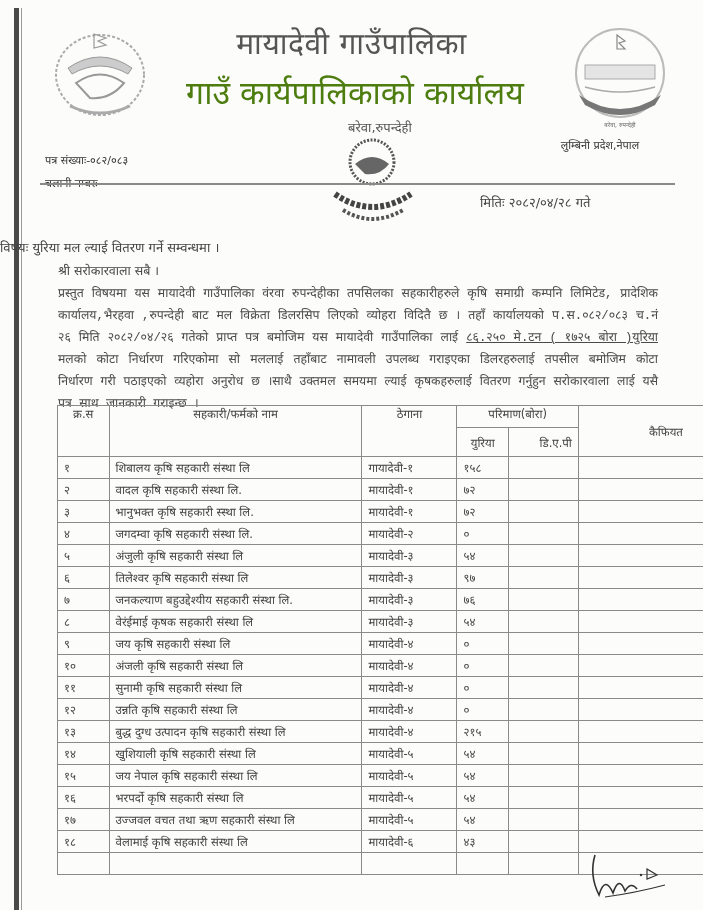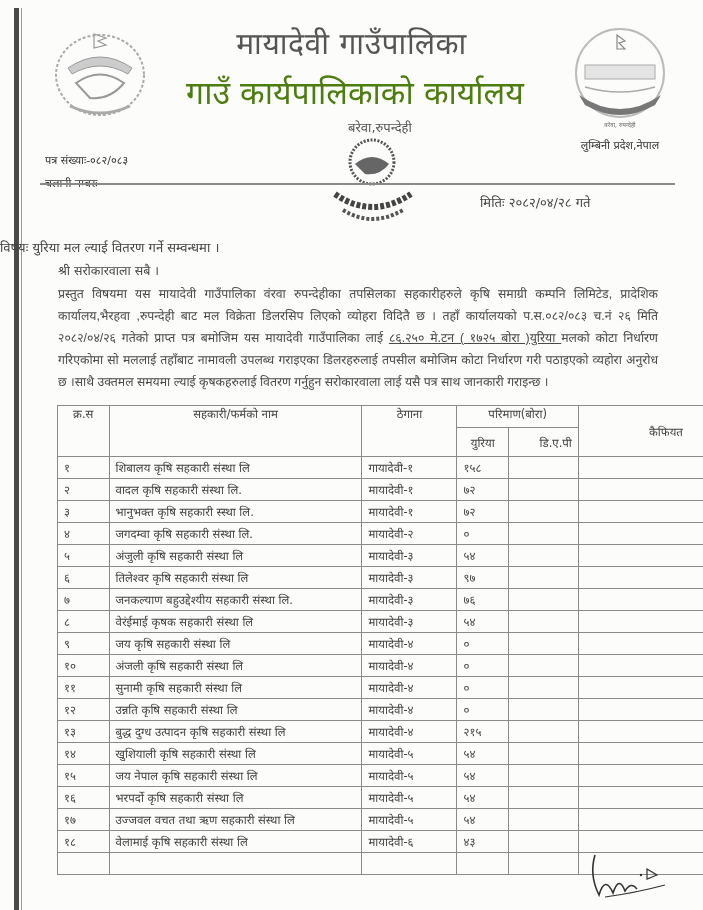--- a/index.html
+++ b/index.html
@@ -7,29 +7,29 @@
     width:703px; height:910px; background:#fcfcfa; position:relative; overflow:hidden;
     font-family:"DejaVu Serif", serif; color:#3a3a3a;
   }
   .left-bar { position:absolute; left:14px; top:8px; width:5px; height:902px; background:#4a4a4a; }
   .left-bar2 { position:absolute; left:21px; top:8px; width:1px; height:902px; background:#9a9a9a; }
   .logo-left { position:absolute; left:50px; top:28px; width:100px; height:90px; }
   .logo-right { position:absolute; left:565px; top:25px; width:110px; height:105px; }
   .title1 { position:absolute; left:0; width:703px; top:22px; text-align:center; font-size:30px; color:#555; font-family:"DejaVu Sans", sans-serif; letter-spacing:0.5px; }
   .title2 { position:absolute; left:160px; width:390px; top:70px; text-align:center; font-size:32px; color:#4d7c0f; font-family:"DejaVu Sans", sans-serif; }
   .subloc { position:absolute; left:320px; top:118px; width:120px; text-align:center; font-size:13px; color:#555; font-family:"DejaVu Sans", sans-serif; }
-  .province { position:absolute; left:560px; top:137px; width:120px; text-align:center; font-size:11px; color:#333; font-family:"DejaVu Sans", sans-serif; }
+  .province { position:absolute; left:540px; top:137px; width:120px; text-align:center; font-size:11px; color:#333; font-family:"DejaVu Sans", sans-serif; }
   .seal { position:absolute; left:325px; top:132px; width:95px; height:100px; }
   .ref1 { position:absolute; left:45px; top:152px; font-size:11px; color:#333; font-family:"DejaVu Sans", sans-serif; }
   .ref2 { position:absolute; left:45px; top:167px; font-size:11px; color:#333; font-family:"DejaVu Sans", sans-serif;margin-top:8px; }
   .hrule { position:absolute; left:40px; width:635px; top:183px; height:2px; background:#8a8a8a; }
   .date { position:absolute; left:480px; top:193px; font-size:13px; color:#444; font-family:"DejaVu Sans", sans-serif; }
   .subject { position:absolute; left:0; width:703px; top:238px; text-align:left; font-size:13px; color:#444; font-family:"DejaVu Sans", sans-serif; }
   .salutation { position:absolute; left:58px; top:262px; font-size:12.5px; color:#444; font-family:"DejaVu Sans", sans-serif; }
-  .para { position:absolute; left:58px; top:283px; width:600px; font-size:12.3px; line-height:22px; color:#4a4a4a; font-family:Liberation Sans, sans-serif; text-align:justify; }
+  .para { position:absolute; left:58px; top:283px; width:600px; font-size:12.3px; line-height:22px; color:#4a4a4a; font-family:Liberation Mono, monospace; text-align:justify; }
   .para .u { text-decoration:underline; }
   table.grid { position:absolute; left:57px; top:405px; width:697px; border-collapse:collapse; font-family:"DejaVu Sans", sans-serif; font-size:11.5px; color:#444; }
   table.grid td, table.grid th { border:1px solid #8a8a8a; padding:0 6px; font-weight:normal; height:21px; }
   table.grid th { vertical-align:top; }
   .c-sn { width:32px; }
   .c-name { width:208px; }
   .c-addr { width:70px; }
   .c-urea { width:32px; }
   .c-dap { width:48px; text-align:right; }
   .c-rem { width:140px; }

